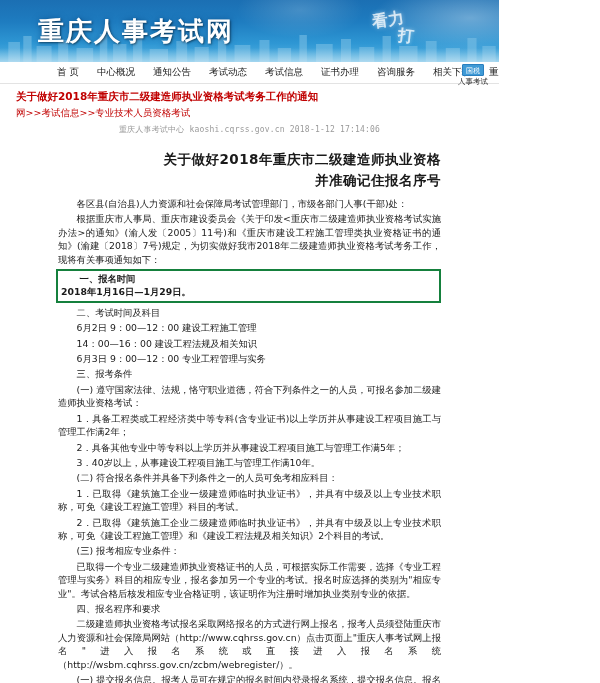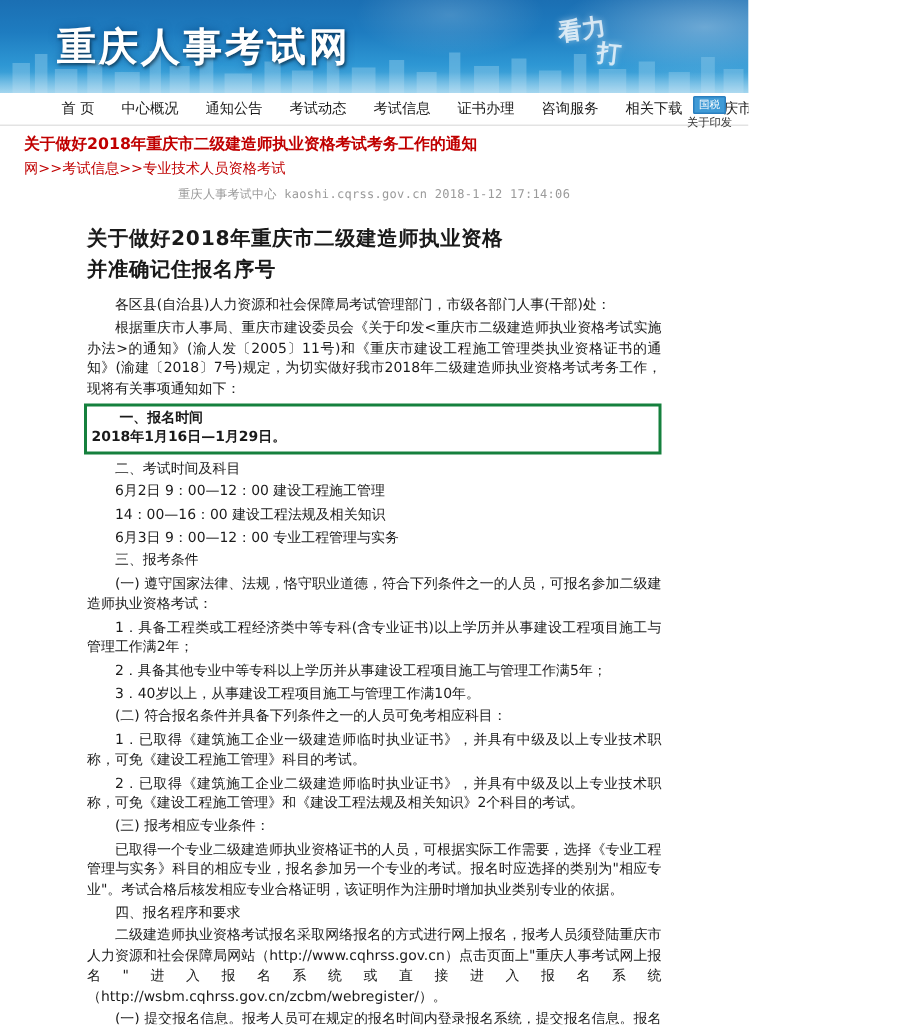--- a/index.html
+++ b/index.html
@@ -60,21 +60,21 @@
   .deco-2 { left: 398px; top: 26px; transform: rotate(6deg); }
 
   
   .navbar {
     position: relative;
     height: 22px;
     background: #ffffff;
     border-bottom: 1px solid #e3e3e3;
     display: flex;
     align-items: center;
-    padding-left: 32px;
+    padding-left: 48px;
     gap: 0;
   }
   .navbar .nav-item {
     font-size: 9.5px;
     color: #1a1a1a;
     padding: 0 9px;
     white-space: nowrap;
     cursor: pointer;
     font-family: "DejaVu Sans", "Liberation Sans", sans-serif;
   }
@@ -128,21 +128,21 @@
     font-family: "DejaVu Sans Mono", monospace;
   }
 
   
   .doc {
     padding: 0 58px 0 58px;
     color: #1a1a1a;
     font-family: "DejaVu Sans", "Liberation Sans", sans-serif;
   }
   .doc-title {
-    text-align: left;
+    text-align: right;
     font-size: 13.5px;
     font-weight: bold;
     line-height: 21px;
     margin: 8px 0 2px 0;
     letter-spacing: .5px;
   }
   .doc p {
     margin: 0 0 2px 0;
     font-size: 9.3px;
     line-height: 13.4px;
@@ -212,21 +212,21 @@
     <div class="nav-item">中心概况</div>
     <div class="nav-item">通知公告</div>
     <div class="nav-item">考试动态</div>
     <div class="nav-item">考试信息</div>
     <div class="nav-item">证书办理</div>
     <div class="nav-item">咨询服务</div>
     <div class="nav-item">相关下载</div>
     <div class="nav-item">重庆市人力资源和社会保障局网</div>
     <div class="nav-badge">
       <div class="badge-box">国税</div>
-      <div class="badge-label">关于印发</div>
+      <div class="badge-label">人事考试</div>
     </div>
   </div>
 
   <div class="crumb-wrap">
     <div class="crumb-head">关于做好2018年重庆市二级建造师执业资格考试考务工作的通知</div>
     <div class="crumb-line">网&gt;&gt;考试信息&gt;&gt;专业技术人员资格考试</div>
   </div>
 
   <div class="meta-line">重庆人事考试中心  kaoshi.cqrss.gov.cn  2018-1-12  17:14:06</div>
 

